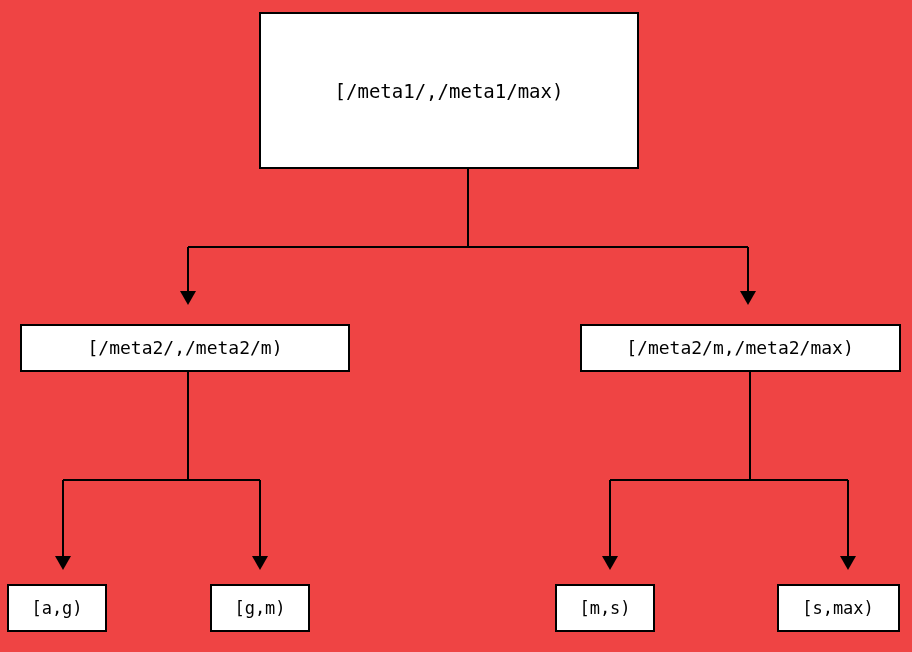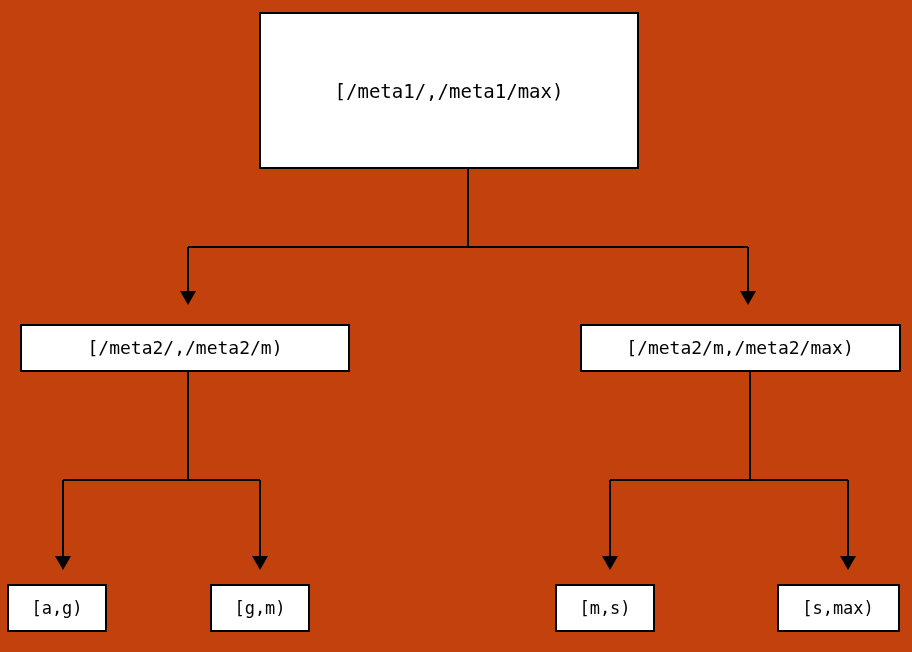--- a/index.html
+++ b/index.html
@@ -11,21 +11,21 @@
   body {
     width: 912px;
     height: 652px;
     overflow: hidden;
     font-family: "DejaVu Sans Mono", "Liberation Mono", monospace;
   }
   #diagram-root {
     position: relative;
     width: 912px;
     height: 652px;
-    background: #c2410c;
+    background: #ef4444;
   }
   #tree-svg {
     position: absolute;
     left: 0;
     top: 0;
     width: 912px;
     height: 652px;
     display: block;
   }
   .node-box {

